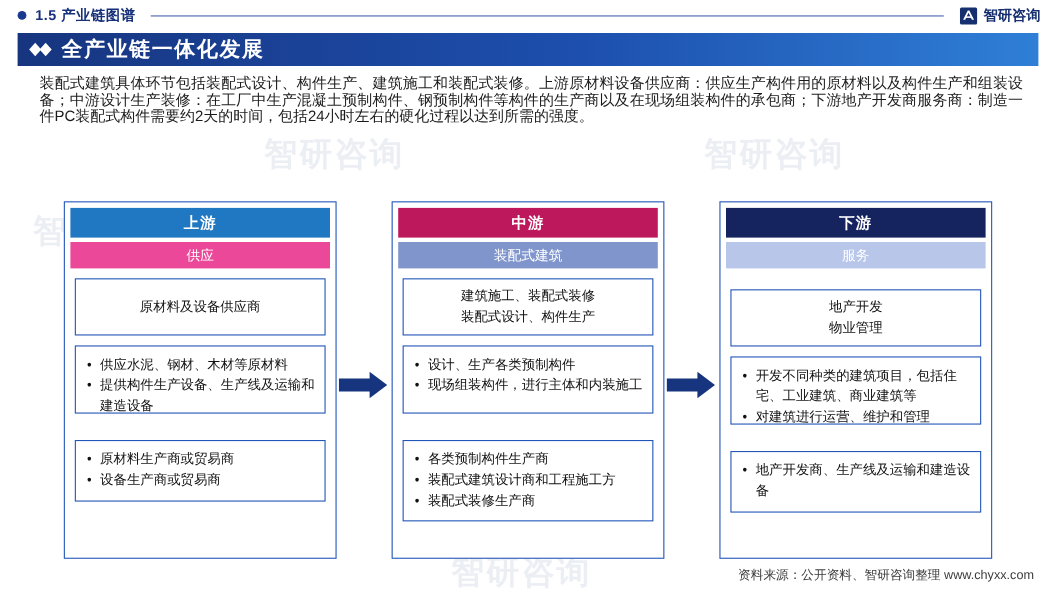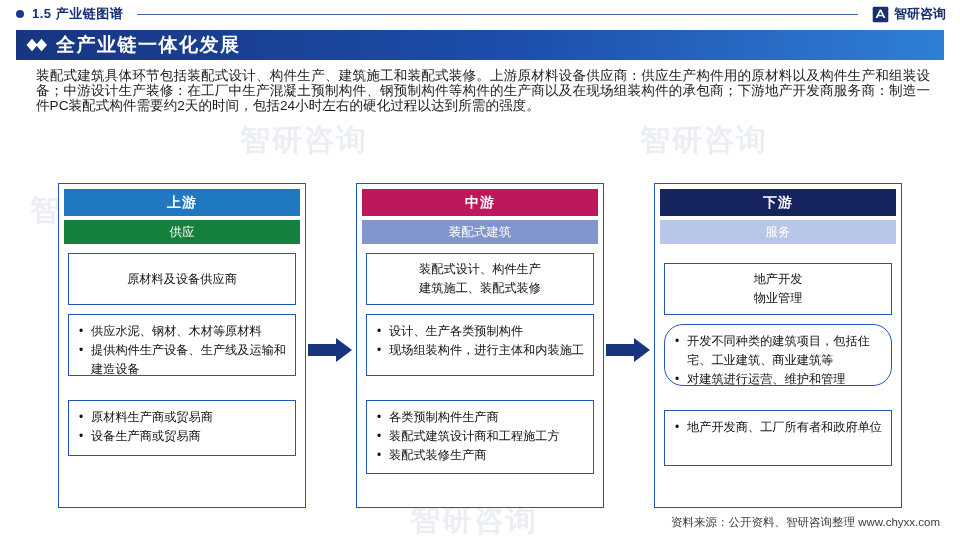--- a/index.html
+++ b/index.html
@@ -76,21 +76,21 @@
   }
   .c1 .col-head { background: #1f78c1; }
   .c2 .col-head { background: #be185d; }
   .c3 .col-head { background: #15235e; }
 
   .col-sub {
     height: 24px; margin: 4px 5px 0 5px;
     display: flex; align-items: center; justify-content: center;
     font-size: 12.5px; color: #fff;
   }
-  .c1 .col-sub { background: #15803d; color:#fff; }
+  .c1 .col-sub { background: #ec4899; color:#fff; }
   .c2 .col-sub { background: #7f95cc; color:#fff; }
   .c3 .col-sub { background: #b8c6ea; color:#fff; }
 
   .box {
     margin: 9px 9px 0 9px;
     border: 1.1px solid #2255b8;
     background: #fff;
     padding: 7px 8px;
     font-size: 12.2px; line-height: 19px; color: #111;
   }
@@ -183,22 +183,22 @@
     <div class="arrow a1">
       <svg width="44" height="24" viewBox="0 0 44 24">
         <polygon points="0,6 28,6 28,0 44,12 28,24 28,18 0,18" fill="#17357f"></polygon>
       </svg>
     </div>
 
     <div class="col c2">
       <div class="col-head">中游</div>
       <div class="col-sub">装配式建筑</div>
       <div class="box center" style="height:52px;display:flex;flex-direction:column;align-items:center;justify-content:center;">
+        <span>建筑施工、装配式装修</span>
         <span>装配式设计、构件生产</span>
-        <span>建筑施工、装配式装修</span>
       </div>
       <div class="box" style="height:62px;">
         <ul>
           <li>设计、生产各类预制构件</li>
           <li>现场组装构件，进行主体和内装施工</li>
         </ul>
       </div>
       <div class="box" style="margin-top:24px;height:74px;">
         <ul>
           <li>各类预制构件生产商</li>
@@ -214,29 +214,29 @@
       </svg>
     </div>
 
     <div class="col c3">
       <div class="col-head">下游</div>
       <div class="col-sub">服务</div>
       <div class="box center" style="height:52px;display:flex;flex-direction:column;align-items:center;justify-content:center;margin-top:19px;">
         <span>地产开发</span>
         <span>物业管理</span>
       </div>
-      <div class="box" style="height:62px;border-radius:19px;">
+      <div class="box" style="height:62px;">
         <ul>
           <li>开发不同种类的建筑项目，包括住宅、工业建筑、商业建筑等</li>
           <li>对建筑进行运营、维护和管理</li>
         </ul>
       </div>
       <div class="box" style="margin-top:24px;height:56px;">
         <ul>
-          <li>地产开发商、工厂所有者和政府单位</li>
+          <li>地产开发商、生产线及运输和建造设备</li>
         </ul>
       </div>
     </div>
 
   </div>
 
   <div class="footer">资料来源：公开资料、智研咨询整理  www.chyxx.com</div>
 
 </div>
 

